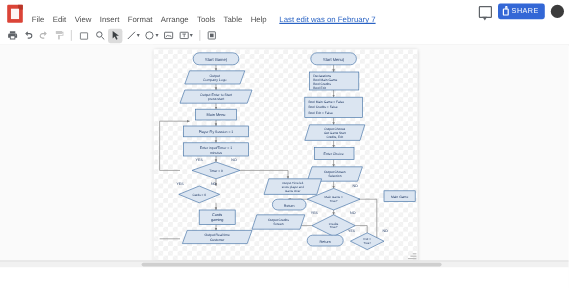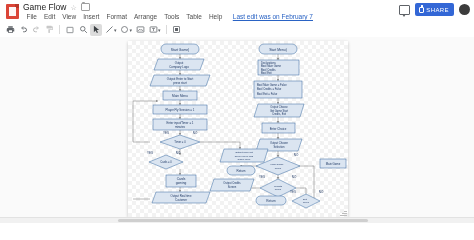--- a/index.html
+++ b/index.html
@@ -89,25 +89,20 @@
 </head>
 <body>
 
 <div class="app">
 
   <div class="header">
     <div class="docicon">
         <span class="fold"></span>
       </div>
 
-    <div class="title-row">
-      <span class="doctitle">Game Flow</span>
-      <span class="star-icon">☆</span>
-      <span class="folder-icon"></span>
-    </div>
 
     <div class="menubar">
       <span class="menu-item">File</span>
       <span class="menu-item">Edit</span>
       <span class="menu-item">View</span>
       <span class="menu-item">Insert</span>
       <span class="menu-item">Format</span>
       <span class="menu-item">Arrange</span>
       <span class="menu-item">Tools</span>
       <span class="menu-item">Table</span>

